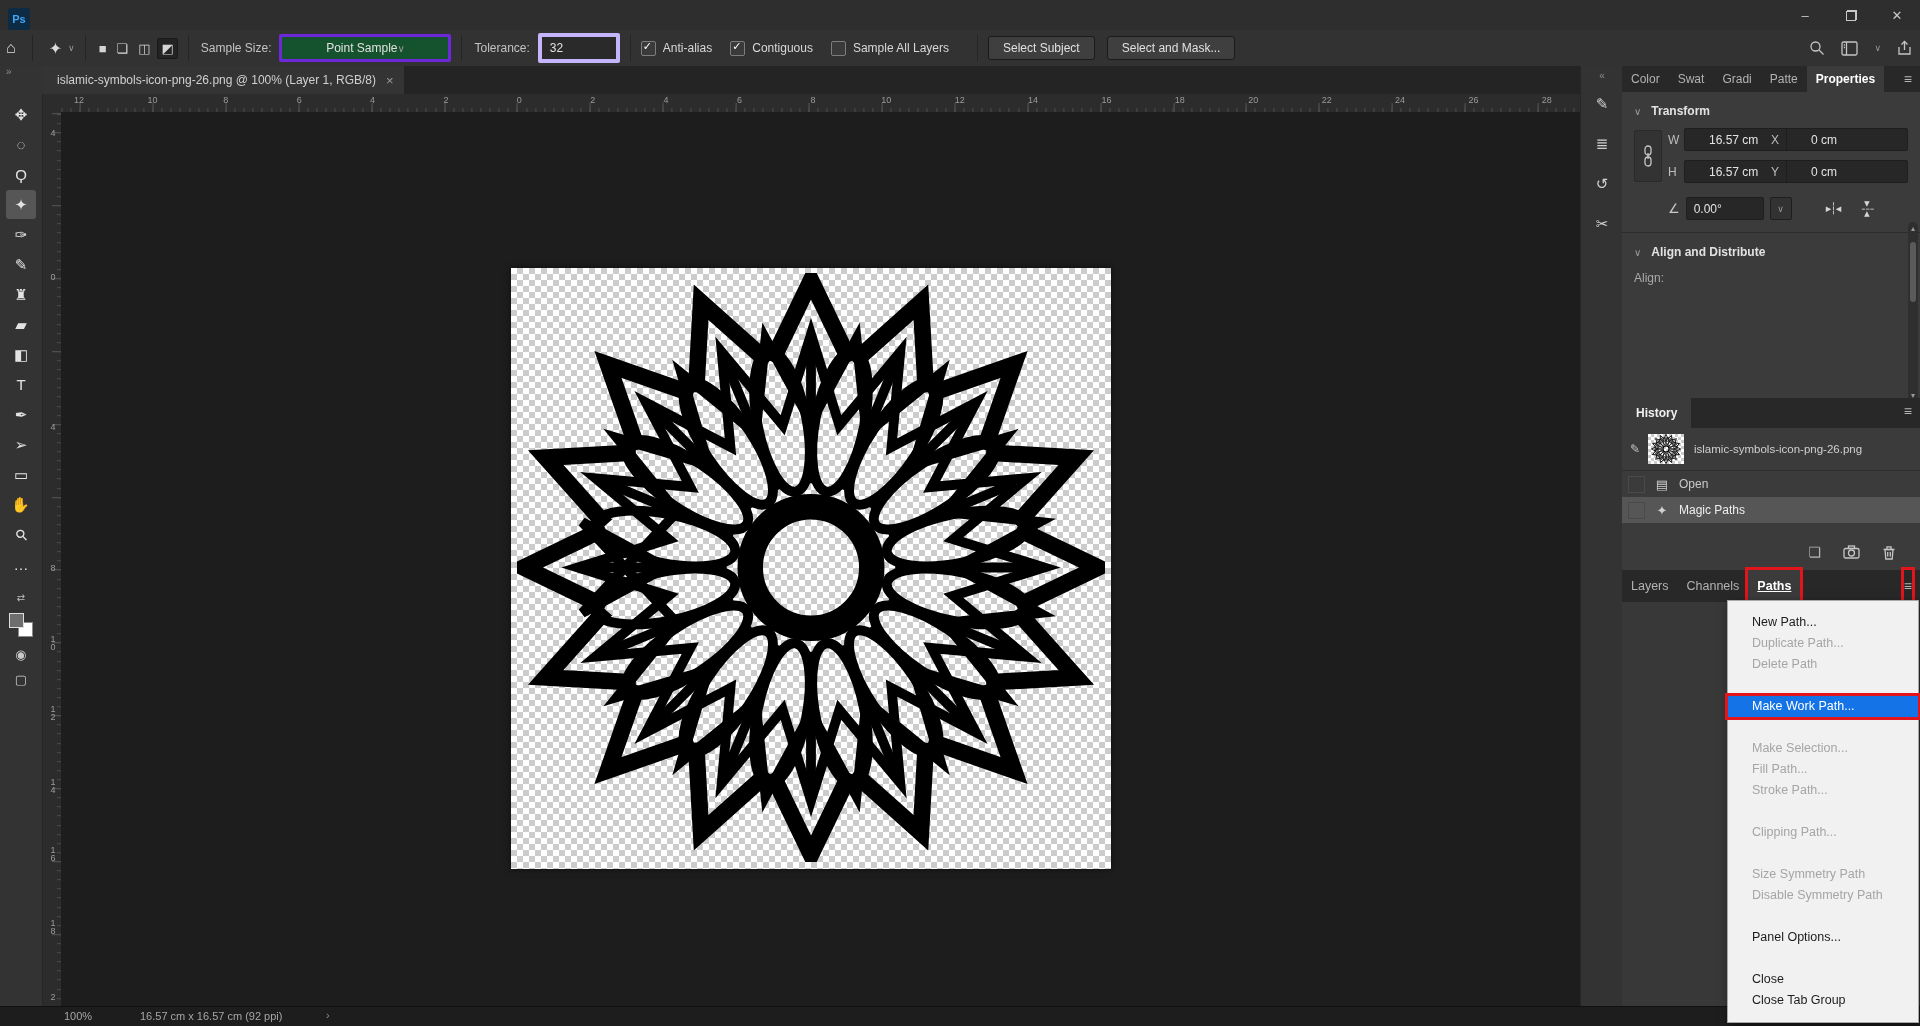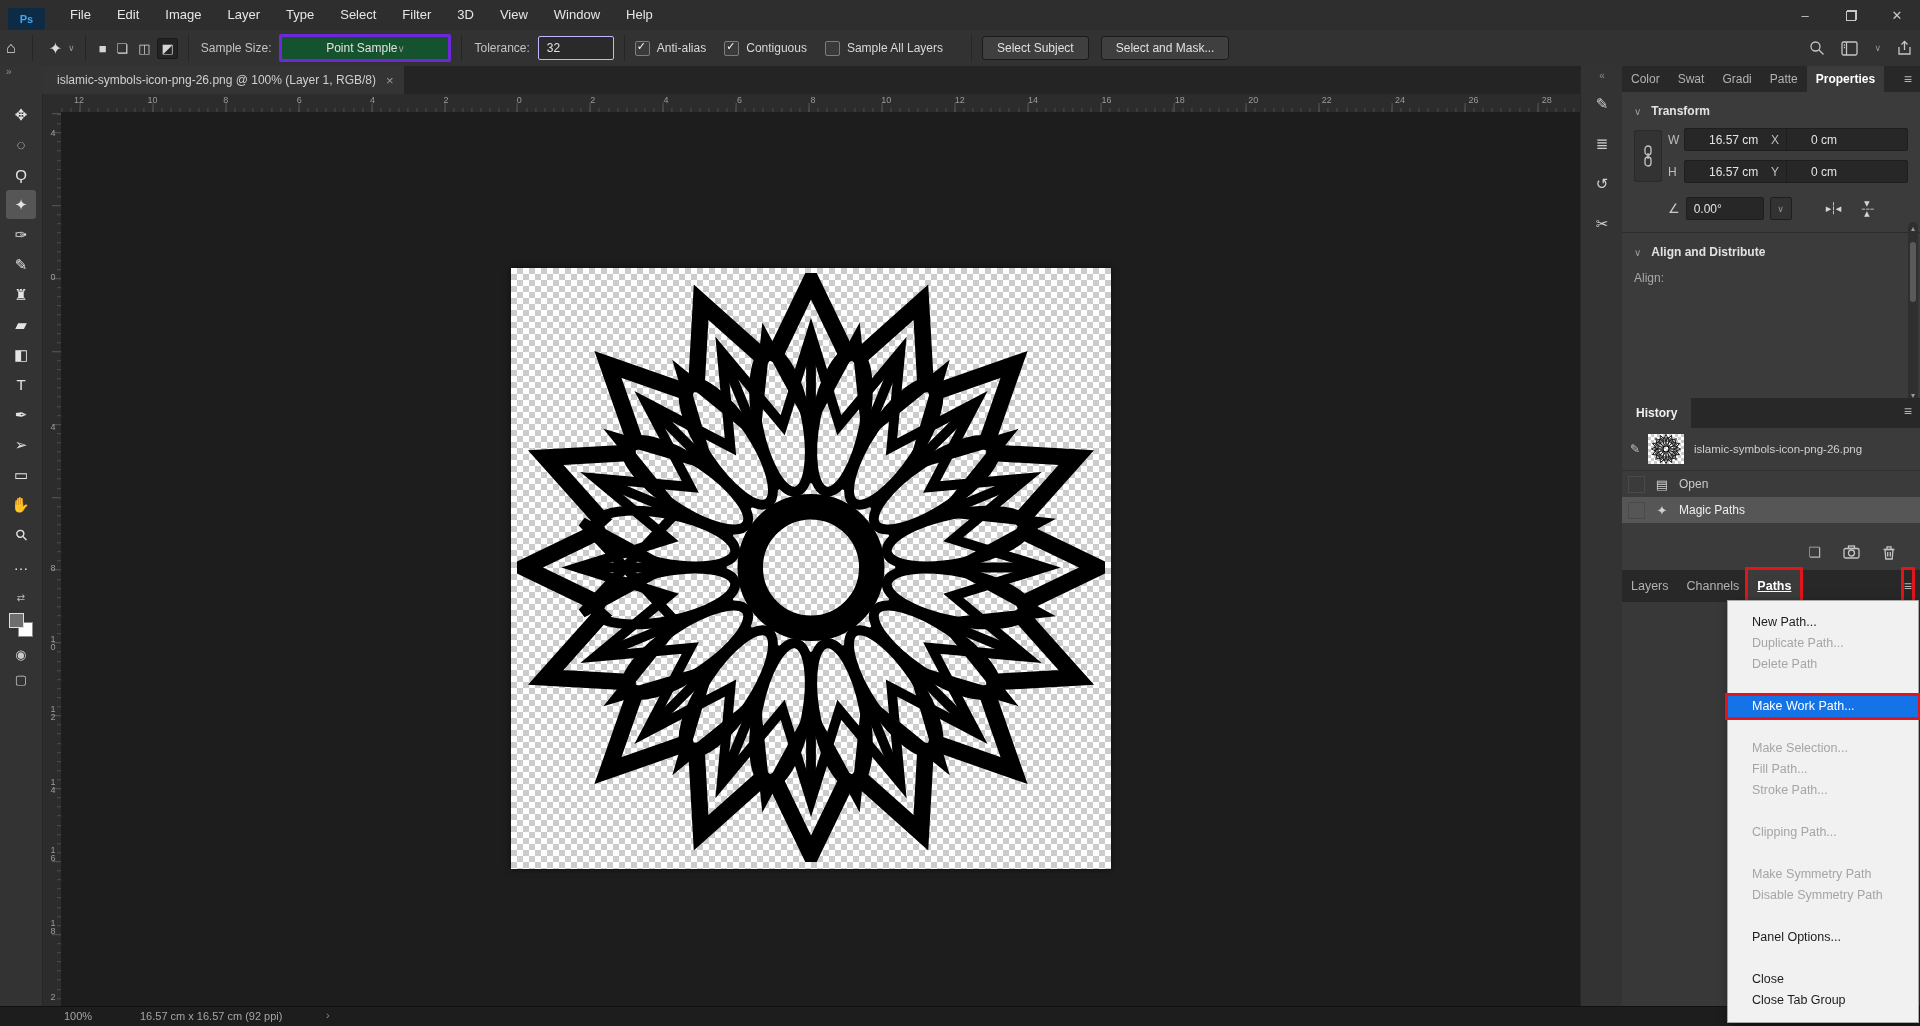--- a/index.html
+++ b/index.html
@@ -2,21 +2,21 @@
 <html><head>
 <meta charset="utf-8">
 <style>
   html,body{margin:0;padding:0;}
   body{width:1920px;height:1026px;position:relative;overflow:hidden;background:#1d1d1d;
        font-family:"Liberation Sans",sans-serif;color:#cccccc;-webkit-font-smoothing:antialiased;}
   .abs{position:absolute;}
   
   .menubar{left:0;top:0;width:1920px;height:30px;background:#2e2e2e;border-bottom:1px solid #1a1a1a;
            display:flex;align-items:center;}
-  .ps-logo{width:37px;height:22px;margin:8px 12px 0 8px;background:#0d2b45;color:#41a6f5;border-radius:3px;
+  .ps-logo{width:22px;height:22px;margin:8px 12px 0 8px;background:#0d2b45;color:#41a6f5;border-radius:3px;
            font-size:11px;font-weight:bold;display:flex;align-items:center;justify-content:center;}
   .menus{display:flex;align-items:center;height:100%;}
   .menu-item{padding:0 13px;font-size:13px;color:#e6e6e6;line-height:30px;cursor:default;}
   .win-controls{position:absolute;right:0;top:0;height:30px;display:flex;}
   .wc{width:46px;height:30px;display:flex;align-items:center;justify-content:center;color:#c8c8c8;font-size:13px;}
   .restore-ico{position:relative;width:11px;height:11px;}
   .restore-ico span{position:absolute;width:8px;height:8px;border:1px solid #c8c8c8;background:transparent;}
   .restore-ico span:first-child{right:0;top:0;}
   .restore-ico span:last-child{left:0;bottom:0;background:#2e2e2e;}
   
@@ -24,21 +24,21 @@
               display:flex;align-items:center;font-size:12px;}
   .ob-sep{width:1px;height:26px;background:#252525;margin:0 10px;}
   .ob-ico{color:#dcdcdc;font-size:16px;padding:0 6px;}
   .selmode{display:flex;align-items:center;gap:4px;}
   .selmode span{font-size:13px;color:#d5d5d5;padding:2px 3px;}
   .selmode .pressed{background:#232323;border:1px solid #191919;border-radius:2px;}
   .ob-label{color:#c3c3c3;margin:0 8px 0 2px;}
   .dropdown{width:150px;height:22px;background:#14532d;border:3px solid #6d28d9;border-radius:2px;color:#e0e0e0;
             display:flex;align-items:center;padding:0 8px;justify-content:center;}
   .dropdown .chev{color:#9a9a9a;font-size:10px;}
-  .num-input{width:58px;height:22px;background:#2a2a2a;border:1px solid #c4b5fd;border-radius:2px;color:#e0e0e0;
+  .num-input{width:58px;height:22px;background:#2a2a2a;border:4px solid #c4b5fd;border-radius:2px;color:#e0e0e0;
              font-size:12px;padding:0 8px;font-family:"Liberation Sans",sans-serif;}
   .cb-row{display:flex;align-items:center;margin-right:18px;}
   .cb{width:13px;height:13px;border:1px solid #7d7d7d;border-radius:2px;background:#3a3a3a;margin-right:7px;
       position:relative;}
   .cb.checked::after{content:"✓";position:absolute;left:1px;top:-2px;color:#fff;font-size:11px;}
   .cb-label{color:#d8d8d8;}
   .ps-btn{height:24px;background:#3f3f3f;border:1px solid #1a1a1a;border-radius:3px;color:#e0e0e0;font-size:12px;
           padding:0 14px;margin-right:12px;font-family:"Liberation Sans",sans-serif;}
   .ob-right{position:absolute;right:8px;top:30px;height:36px;display:flex;align-items:center;gap:16px;}
   .ob-right svg{display:block;}
@@ -161,34 +161,20 @@
   .sb-chev{position:absolute;left:326px;top:2px;color:#8d8d8d;}
   .sb-icons{position:absolute;right:12px;top:0;height:20px;display:flex;align-items:center;gap:17px;color:#8d8d8d;
             font-size:11px;}
   svg.lineico{stroke:#c5c5c5;fill:none;stroke-width:1.3;}
 </style>
 </head>
 <body>
 
 <div class="abs menubar">
   <div class="ps-logo">Ps</div>
-  <div class="menus">
-
-  <span class="menu-item">File</span>
-      <span class="menu-item">Edit</span>
-      <span class="menu-item">Image</span>
-      <span class="menu-item">Layer</span>
-      <span class="menu-item">Type</span>
-      <span class="menu-item">Select</span>
-      <span class="menu-item">Filter</span>
-      <span class="menu-item">3D</span>
-      <span class="menu-item">View</span>
-      <span class="menu-item">Window</span>
-      <span class="menu-item">Help</span>
-    </div>
   <div class="win-controls">
     <span class="wc">–</span>
     <span class="wc">
         <span class="restore-ico">
           <span></span>
           <span></span>
         </span>
       </span>
     <span class="wc">✕</span>
   </div>
@@ -608,21 +594,21 @@
 
     <div class="mi disabled">
       <span>Clipping Path...</span>
     </div>
 
     <div class="mi">
       <span></span>
     </div>
 
     <div class="mi disabled">
-      <span>Make Symmetry Path</span>
+      <span>Size Symmetry Path</span>
     </div>
 
     <div class="mi disabled">
       <span>Disable Symmetry Path</span>
     </div>
 
     <div class="mi">
       <span></span>
     </div>
 

